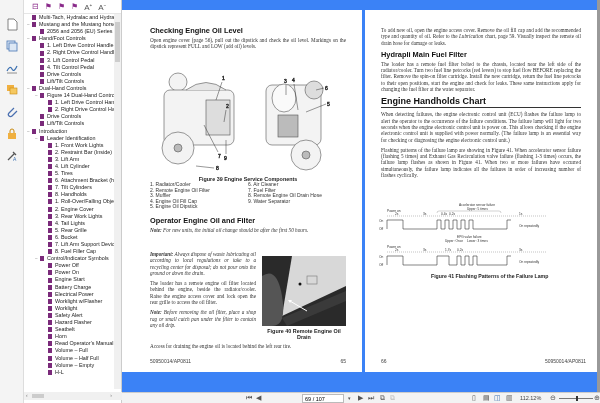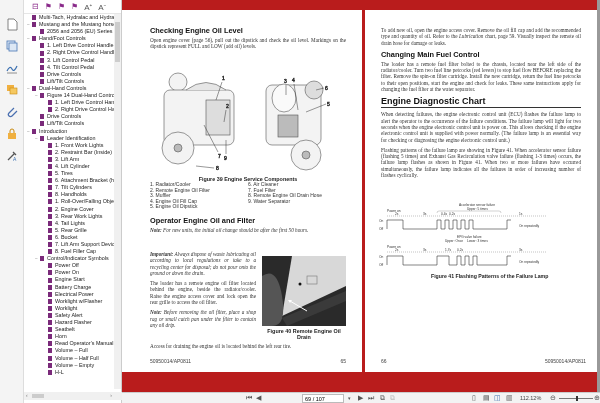--- a/index.html
+++ b/index.html
@@ -8,21 +8,21 @@
 .rail-icon{width:16px;height:16px;margin:6px 4px;display:flex;align-items:center;justify-content:center;font-size:12px}
 #bm{position:absolute;left:24px;top:0;width:98px;height:403px;background:#fff;border-right:1px solid #ccc}
 #bm-toolbar{height:14px;border-bottom:1px solid #e6e6e6;display:flex;align-items:center;gap:6px;padding-left:8px;font-size:8px;color:#8a2a8a}
 #bm-tree{position:absolute;top:14px;left:0;width:90px;height:375px;overflow:hidden;font-size:5.4px;color:#222}
 .bm-item{height:7.1px;line-height:7.1px;white-space:nowrap;position:relative;display:flex;align-items:center}
 .bm-flag{display:inline-block;width:4px;height:5px;background:#7a2a7a;margin-right:3px;flex:none}
 .bm-exp{display:inline-block;width:5px;font-size:5px;color:#888;flex:none;text-align:center;margin-right:1px}
 #bm-vscroll{position:absolute;right:0;top:14px;width:7px;height:375px;background:#f0f0f0}
 #bm-vthumb{position:absolute;left:1px;top:8px;width:5px;height:40px;background:#cdcdcd}
 #bm-hscroll{position:absolute;left:0;bottom:3px;width:98px;height:8px;background:#f0f0f0;font-size:5px;color:#777}
-#viewer{position:absolute;left:122px;top:0;width:478px;height:392px;background:#b91c1c}
+#viewer{position:absolute;left:122px;top:0;width:478px;height:392px;background:#3b82f6}
 .page{position:absolute;background:#fff;top:10px;height:362px;overflow:hidden;color:#222}
 #pageL{left:0;width:240px}
 #pageR{left:243px;width:235px}
 .h2{font-family:"Liberation Sans",sans-serif;font-weight:bold;font-size:7.4px;color:#111;margin-bottom:2px}
 .h1{font-family:"Liberation Sans",sans-serif;font-weight:bold;font-size:9px;color:#111;border-bottom:0.6px solid #333;padding-bottom:1px;margin-bottom:3px}
 .p{font-family:"Liberation Serif",serif;font-size:5.2px;line-height:6.3px;color:#333;margin-bottom:4px;text-align:justify}
 .it{font-style:italic}
 .cap{font-family:"Liberation Sans",sans-serif;font-weight:bold;font-size:5.4px;text-align:center;color:#222}
 .legend{font-family:"Liberation Sans",sans-serif;font-size:5px;line-height:5.6px;display:grid;grid-template-columns:1fr 1fr;color:#333}
 .foot{position:absolute;bottom:8px;font-family:"Liberation Sans",sans-serif;font-size:5px;color:#444}
@@ -436,23 +436,23 @@
     <div style="position:absolute;left:28px;top:333px;width:196px">
       <div class="p">Access for draining the engine oil is located behind the left rear tire.</div>
     </div>
     <div class="foot" style="left:28px">50950014/AP0811</div>
     <div class="foot" style="right:16px">65</div>
   </div>
 
   <div class="page" id="pageR">
     <div style="position:absolute;left:16px;top:17px;width:200px">
       <div class="p"><span>To add new oil, open the engine access cover. Remove the oil fill cap and add the recommended type and quantity of oil. Refer to the </span><i>Lubrication</i><span> chart, page 59. Visually inspect the remote oil drain hose for damage or leaks.</span></div>
-      <div class="h2">Changing Main Fuel Control</div>
+      <div class="h2">Hydrapli Main Fuel Filter</div>
       <div class="p">The loader has a remote fuel filter bolted to the chassis, located near the left side of the radiator/cooler. Turn two fuel line petcocks (red levers) to stop fuel flow BEFORE replacing the filter. Remove the spin-on filter cartridge. Install the new cartridge, return the fuel line petcocks to their open positions, start the engine and check for leaks. These same instructions apply for changing the fuel filter at the water separator.</div>
-      <div class="h1">Engine Diagnostic Chart</div>
+      <div class="h1">Engine Handholds Chart</div>
       <div class="p">When detecting failures, the engine electronic control unit (ECU) flashes the failure lamp to alert the operator to the occurrence of the failure conditions. The failure lamp will light for two seconds when the engine electronic control unit is power on. This allows checking if the engine electronic control unit is supplied with power normally. (The failure lamp is an essential way for checking or diagnosing the engine electronic control unit.)</div>
       <div class="p">Flashing patterns of the failure lamp are showing in Figure 41. When accelerator sensor failure (flashing 5 times) and Exhaust Gas Recirculation valve failure (flashing 1-3 times) occurs, the failure lamp flashes as shown in Figure 41. When two or more failures have occurred simultaneously, the failure lamp indicates all the failures in order of increasing number of flashes cyclically.</div>
     </div>
     <div style="position:absolute;left:14px;top:192px;width:205px;height:80px">
       <svg width="205" height="80" font-family="Liberation Sans" font-size="3.2" fill="#333">
 
         <text x="80" y="4" id="t-top-title">Accelerator sensor failure</text>
         <text x="88" y="8" id="t-top-sub">Upper: 5 times</text>
         <path d="M58 11 q0-2 2-2 h60 q2 0 2 2" fill="none" stroke="#666" stroke-width="0.3"></path>
         <text x="8" y="10" id="t-power1">Power on</text>

